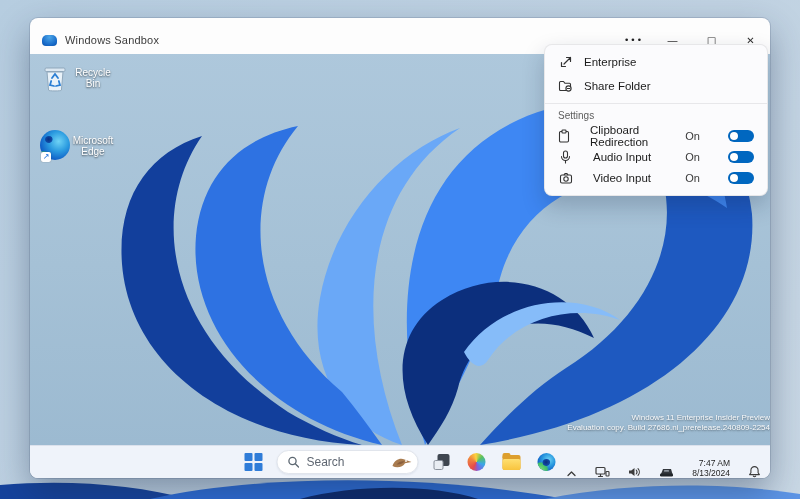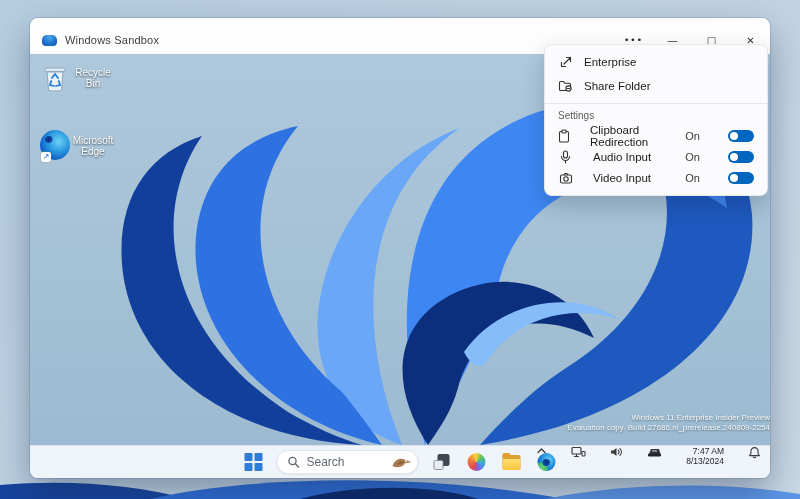--- a/index.html
+++ b/index.html
@@ -108,21 +108,21 @@
   .edge-icon::after {
     content:""; position:absolute; left:5px; top:6px; width:8px; height:7px;
     background:radial-gradient(circle at 45% 45%,#0b2f7d 0%,#104ba8 60%,transparent 75%);
     border-radius:50%;
   }
   .folder-icon { width:18px; height:15px; position:relative; }
   .folder-icon .back { position:absolute; inset:0; border-radius:2px; background:#dd9f2e; }
   .folder-icon .tab { position:absolute; left:0; top:-2px; width:8px; height:5px; border-radius:2px 2px 0 0; background:#dd9f2e; }
   .folder-icon .front { position:absolute; left:0; right:0; bottom:0; height:11px; border-radius:2px; background:linear-gradient(180deg,#ffdf70,#f8c43e); }
 
-  .tb-tray { position:absolute; right:9px; top:0; height:100%; display:flex; align-items:flex-start; gap:24px; }
+  .tb-tray { position:absolute; right:9px; top:0; height:100%; display:flex; align-items:flex-end; gap:18px; }
   .tray-ic { display:flex; align-items:center; justify-content:center; }
   .clock { text-align:right; font-size:8.5px; line-height:10px; color:#1f1f1f; }
 
   
   .popup {
     position:absolute; top:26px; right:2px; width:224px; z-index:40;
     background:#fbfbfd; border:1px solid rgba(0,0,0,.08); border-radius:8px;
     box-shadow:0 10px 22px rgba(20,30,60,.22); padding:5px 0 7px;
   }
   .popup .row {

